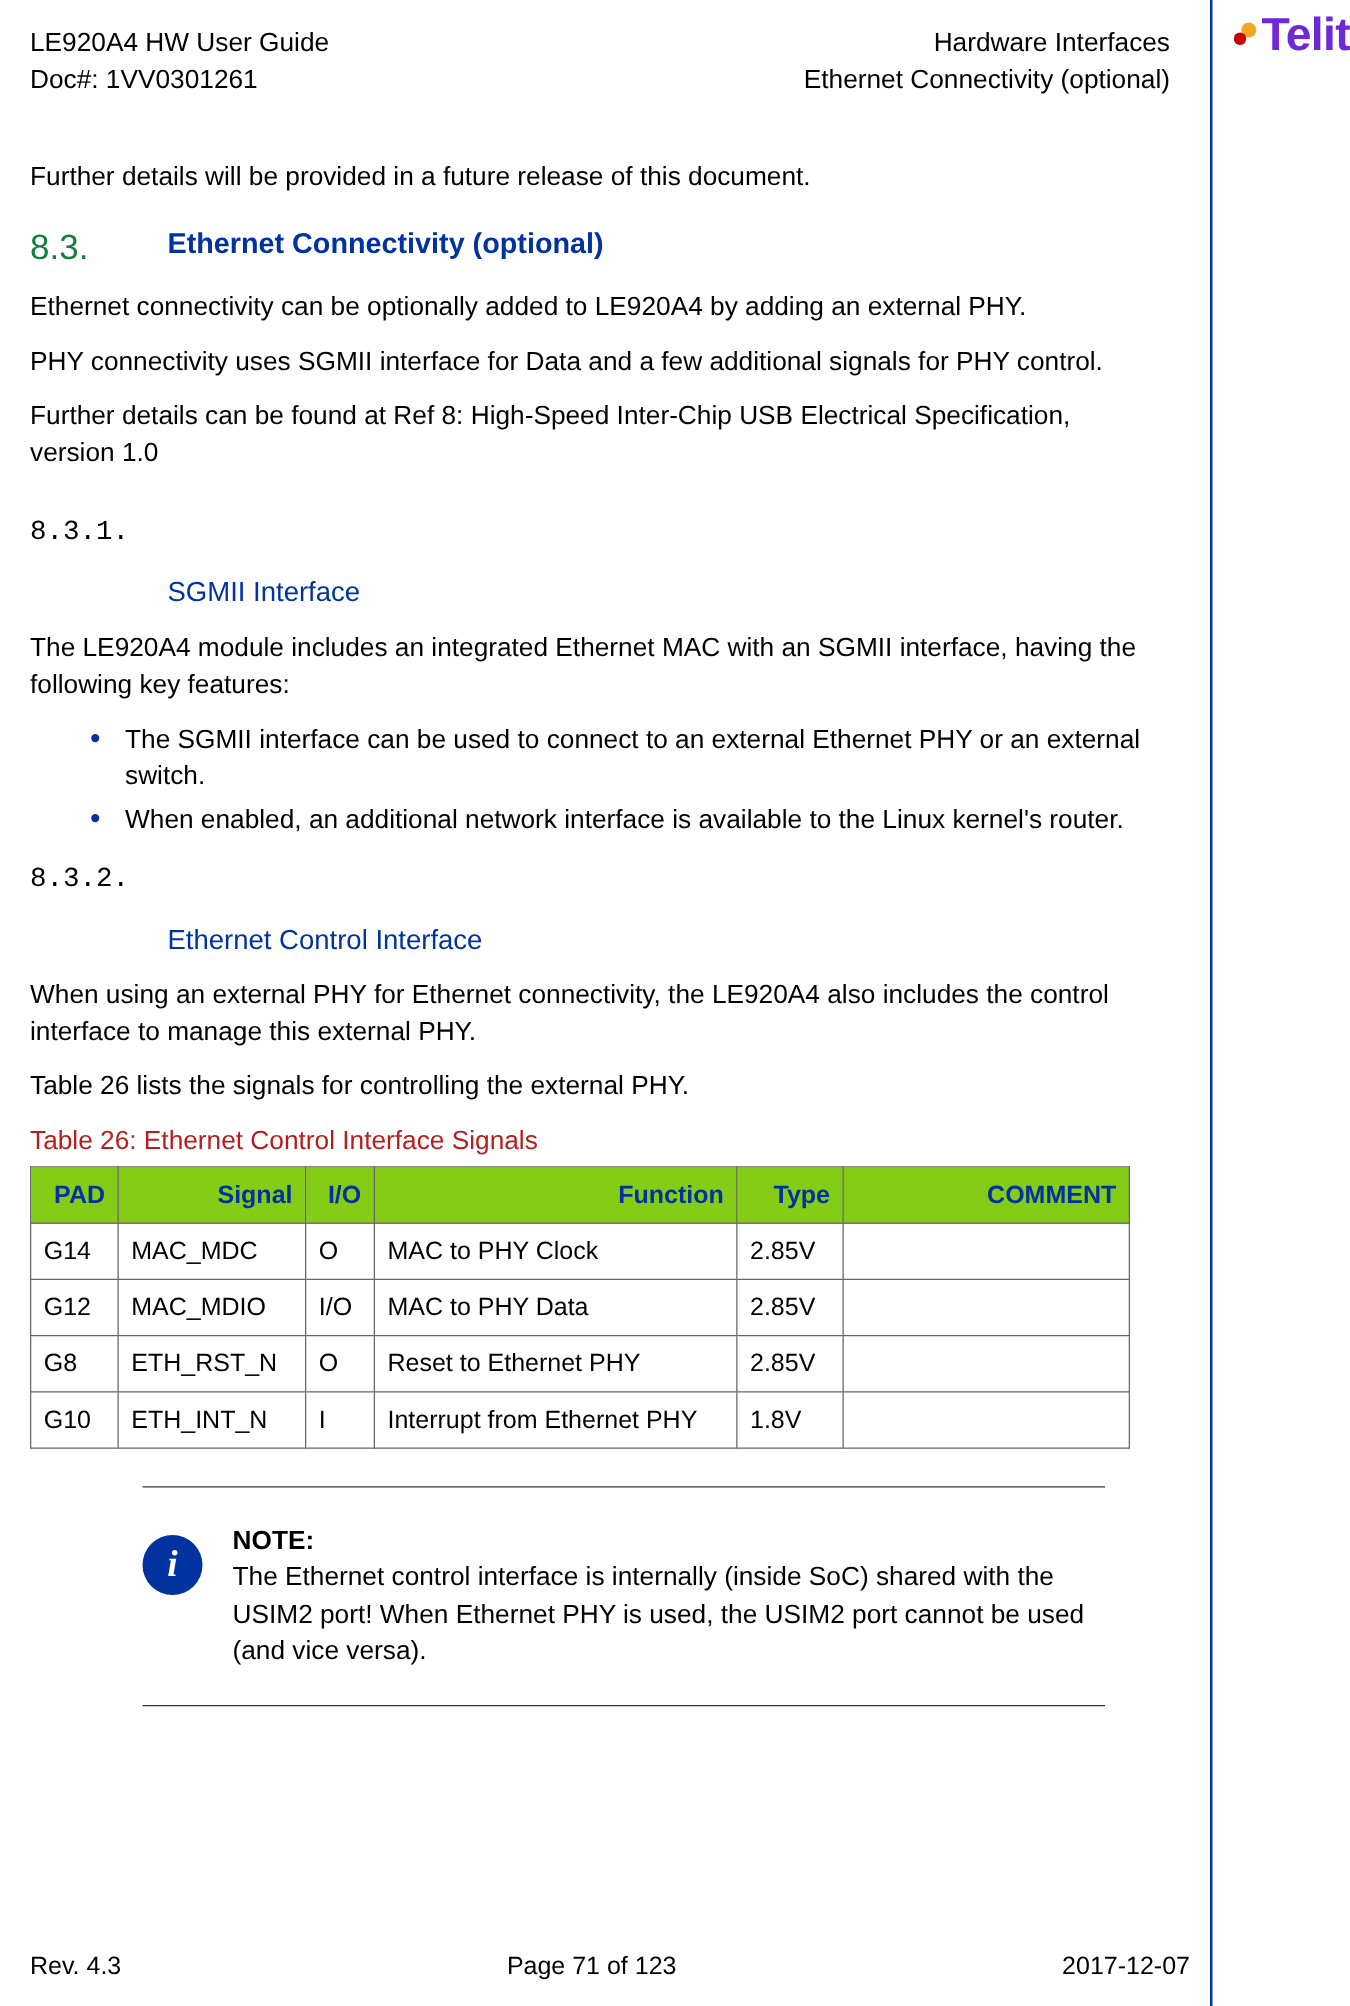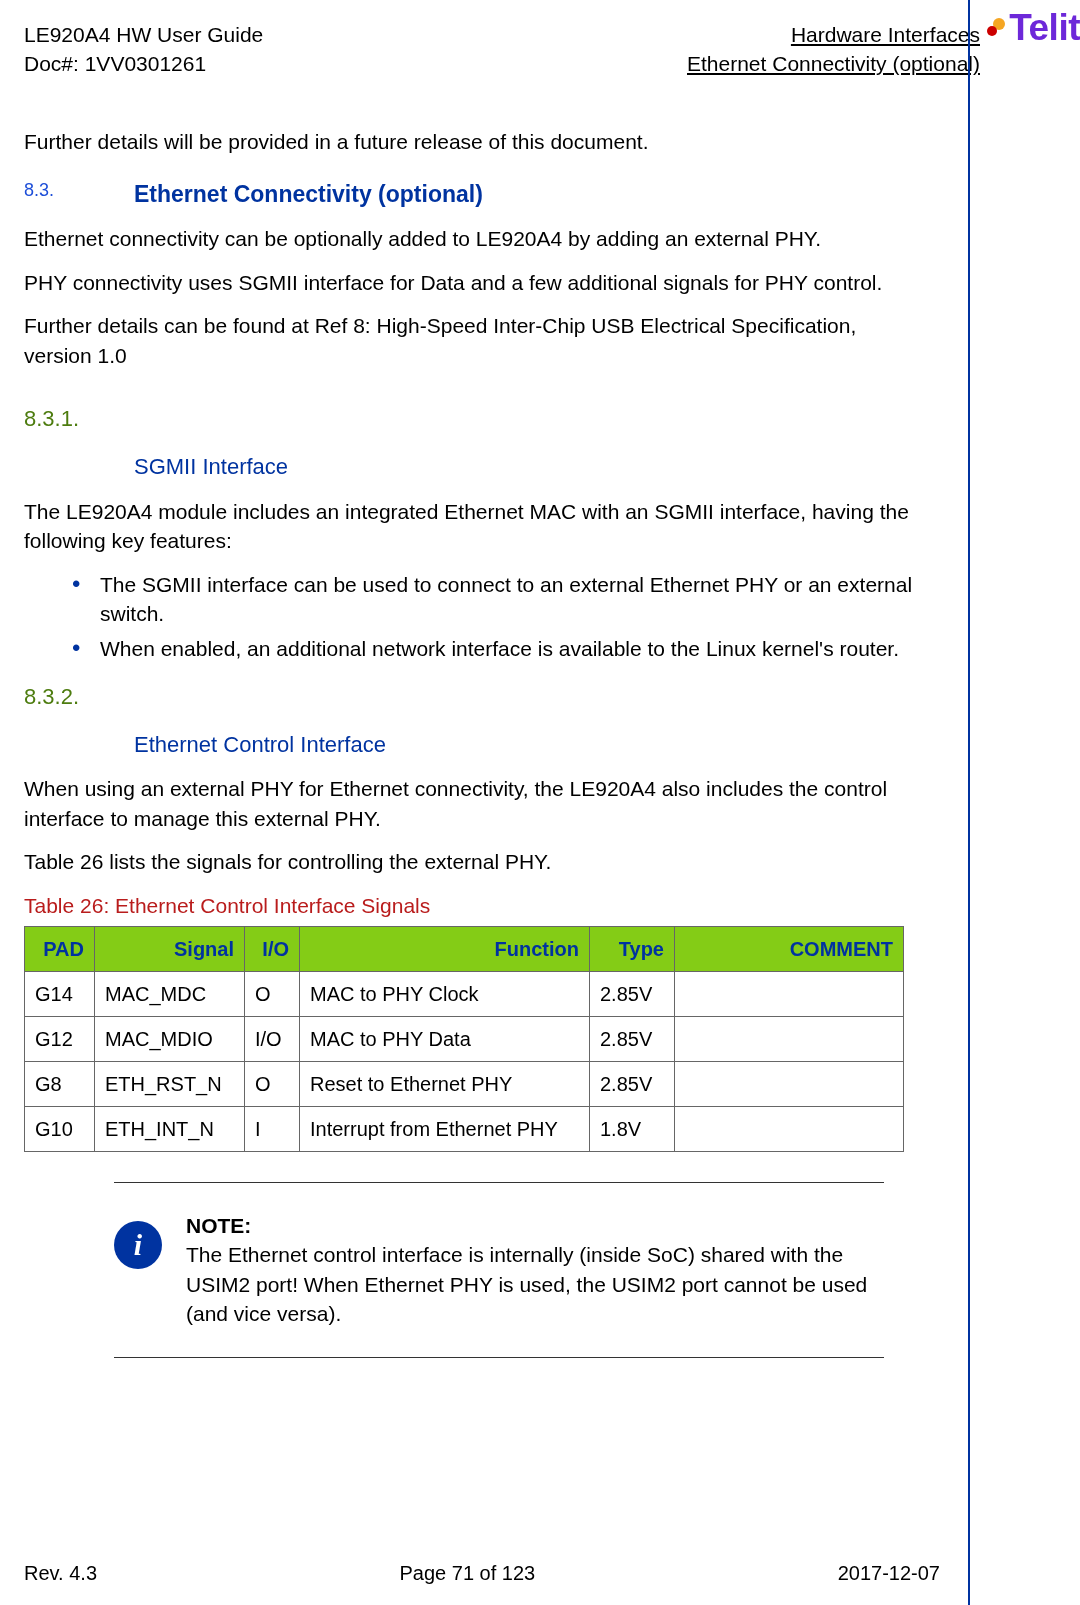--- a/index.html
+++ b/index.html
@@ -51,24 +51,24 @@
   }
   .logo-dot::after {
     width: 10px; height: 10px; background: #c00; top: 8px; left: 0;
   }
   .content {
     padding-right: 140px;
     margin-top: 48px;
   }
   .p { margin: 14px 0; }
   .h2-row { display: flex; margin: 22px 0 14px 0; }
-  .h2-num { width: 110px; font-size: 18px; color: #1d4ed8; }
+  .h2-num { width: 110px; font-size: 28px; color: #15803d; }
   .h2-title { color: #0033a0; font-weight: bold; font-size: 23px; }
   .h3-row { display: flex; margin: 34px 0 14px 0; }
-  .h3-num { width: 110px; color: #4d7c0f; font-size: 22px; }
+  .h3-num { width: 110px; color: #000000; font-size: 22px; font-family: Liberation Mono, monospace; }
   .h3-title { color: #0033a0; font-size: 22px; margin-top: 48px; }
   ul.bullets { list-style: none; padding-left: 48px; margin: 10px 0; }
   ul.bullets li { position: relative; padding-left: 28px; margin: 6px 0; }
   ul.bullets li::before {
     content: "•";
     color: #0033a0;
     position: absolute;
     left: 0;
     font-size: 24px;
     line-height: 1;
@@ -106,21 +106,21 @@
     color: #fff; font-family: Georgia, serif; font-style: italic; font-weight: bold;
     font-size: 30px; display: flex; align-items: center; justify-content: center;
     flex-shrink: 0; margin-top: 10px;
   }
   .note-text { flex: 1; }
   .note-label { font-weight: bold; }
   .footer {
     position: absolute;
     bottom: 18px;
     left: 24px;
-    right: 140px;
+    right: 128px;
     display: flex;
     justify-content: space-between;
     font-size: 20px;
   }
   .vline {
     position: absolute;
     top: 0;
     right: 110px;
     width: 2px;
     height: 1605px;
@@ -136,21 +136,21 @@
   <span class="logo-dot"></span>
   <span class="logo-text">Telit</span>
 </div>
 
 <div class="page">
   <div class="header-row">
     <div class="header-left">
       <div>LE920A4 HW User Guide</div>
       <div>Doc#: 1VV0301261</div>
     </div>
-    <div class="header-right-text" style="margin-right:76px;text-decoration:underline;">
+    <div class="header-right-text" style="margin-right:120px;">
       <div>Hardware Interfaces</div>
       <div>Ethernet Connectivity (optional)</div>
     </div>
   </div>
 
   <div class="content">
     <p class="p">Further details will be provided in a future release of this document.</p>
 
     <div class="h2-row">
       <span class="h2-num">8.3.</span>

